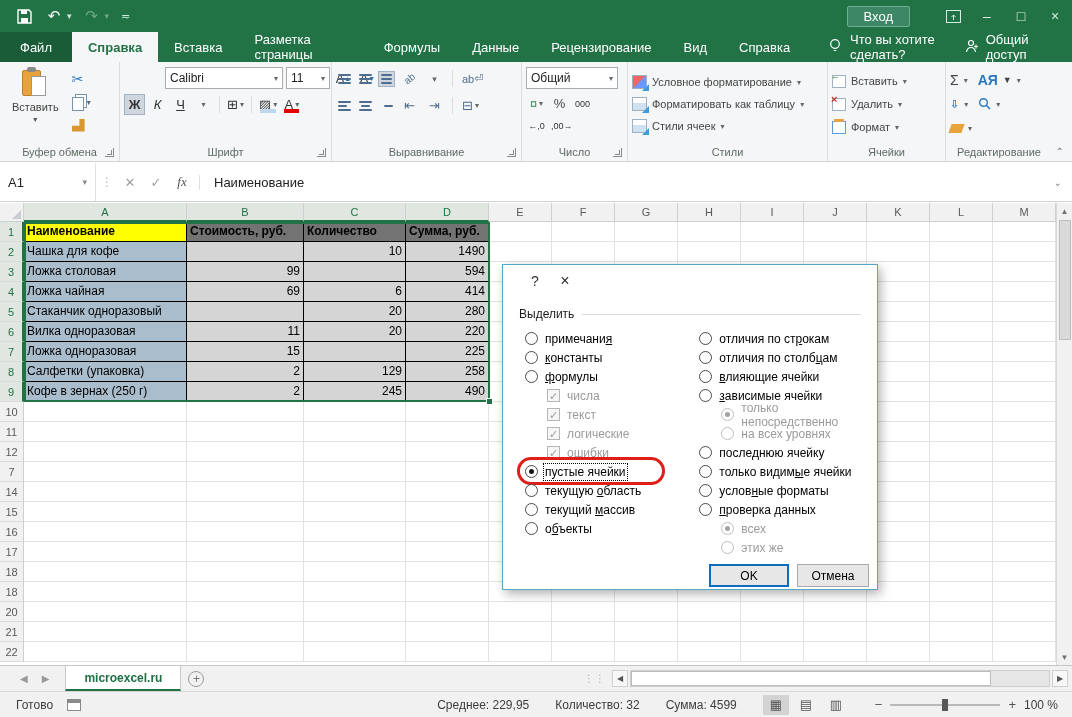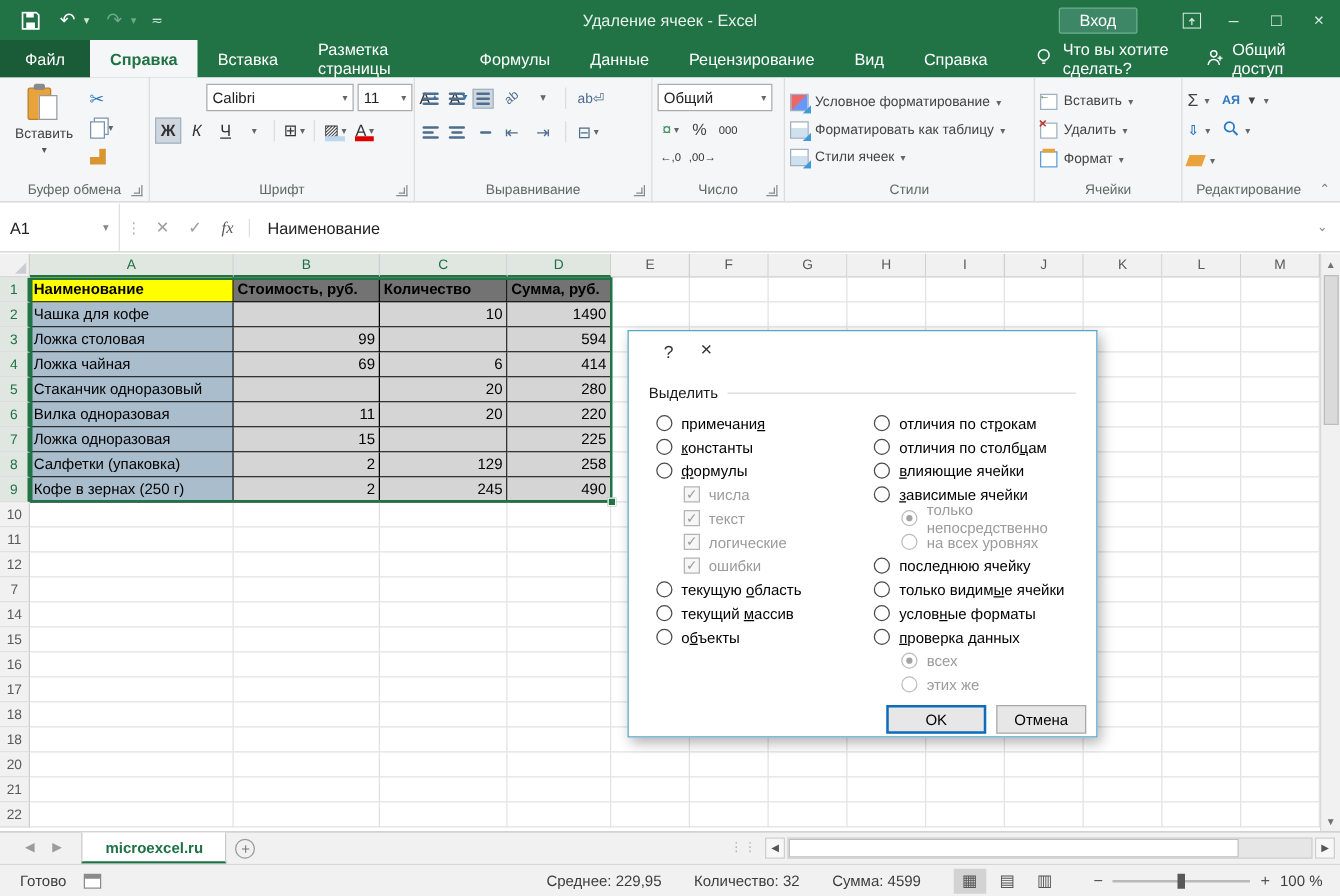--- a/index.html
+++ b/index.html
@@ -209,21 +209,20 @@
             <rect x="4" y="9" width="7" height="5" fill="#fff"></rect>
             <rect x="4" y="1" width="6" height="4" fill="#fff"></rect>
           </svg>
       </span>
       <span class="qi">↶</span>
         <span class="dd">▾</span>
       <span class="qi dim">↷</span>
         <span class="dd" style="color:#6fa88a">▾</span>
       <span class="dd" style="font-size:11px;margin-left:2px">≂</span>
     </div>
-    <div class="t-title">Удаление ячеек - Excel</div>
     <div class="t-right">
       <button class="signin">Вход</button>
       <span class="winbtn">
         <svg width="15" height="13" viewBox="0 0 15 13">
             <rect x="0.5" y="0.5" width="14" height="12" fill="none" stroke="#dcebe2"></rect>
             <path d="M7.5 10V5M5.5 7l2-2 2 2" stroke="#dcebe2" fill="none"></path>
           </svg>
       </span>
       <span class="winbtn">–</span>
       <span class="winbtn">□</span>
@@ -459,21 +458,21 @@
     </div>
 
     <div class="rgroup" style="width:106px;border-right:none">
       <div class="rg-body" style="flex-direction:column;justify-content:center;gap:3px">
         <div style="display:flex;gap:10px">
           <span class="cellbtn">
               <span class="edit-ico">Σ</span>
               <span style="font-size:8px;color:#666">▾</span>
             </span>
           <span class="cellbtn">
-              <span style="font-size:10px;color:#2b78c0;font-weight:bold">АЯ</span>
+              <span style="font-size:14px;color:#2b78c0;font-weight:bold">АЯ</span>
               <span style="color:#444;font-size:9px">▼</span>
               <span style="font-size:8px;color:#666">▾</span>
             </span>
         </div>
         <div style="display:flex;gap:10px">
           <span class="cellbtn">
               <span style="color:#2b78c0;font-weight:bold">⇩</span>
               <span style="font-size:8px;color:#666">▾</span>
             </span>
           <span class="cellbtn">
@@ -925,20 +924,25 @@
           </div>
           <div class="opt indent disabled">
             <span class="cb">✓</span>
             <span class="txt">логические</span>
           </div>
           <div class="opt indent disabled">
             <span class="cb">✓</span>
             <span class="txt">ошибки</span>
           </div>
           <div class="opt">
+            <span class="rb checked"></span>
+            <span class="txt focus">пустые ячейки</span>
+            <span class="red-oval"></span>
+          </div>
+          <div class="opt">
             <span class="rb"></span>
             <span class="txt">текущую <u>о</u>бласть</span>
           </div>
           <div class="opt">
             <span class="rb"></span>
             <span class="txt">текущий <u>м</u>ассив</span>
           </div>
           <div class="opt">
             <span class="rb"></span>
             <span class="txt">о<u>б</u>ъекты</span>

